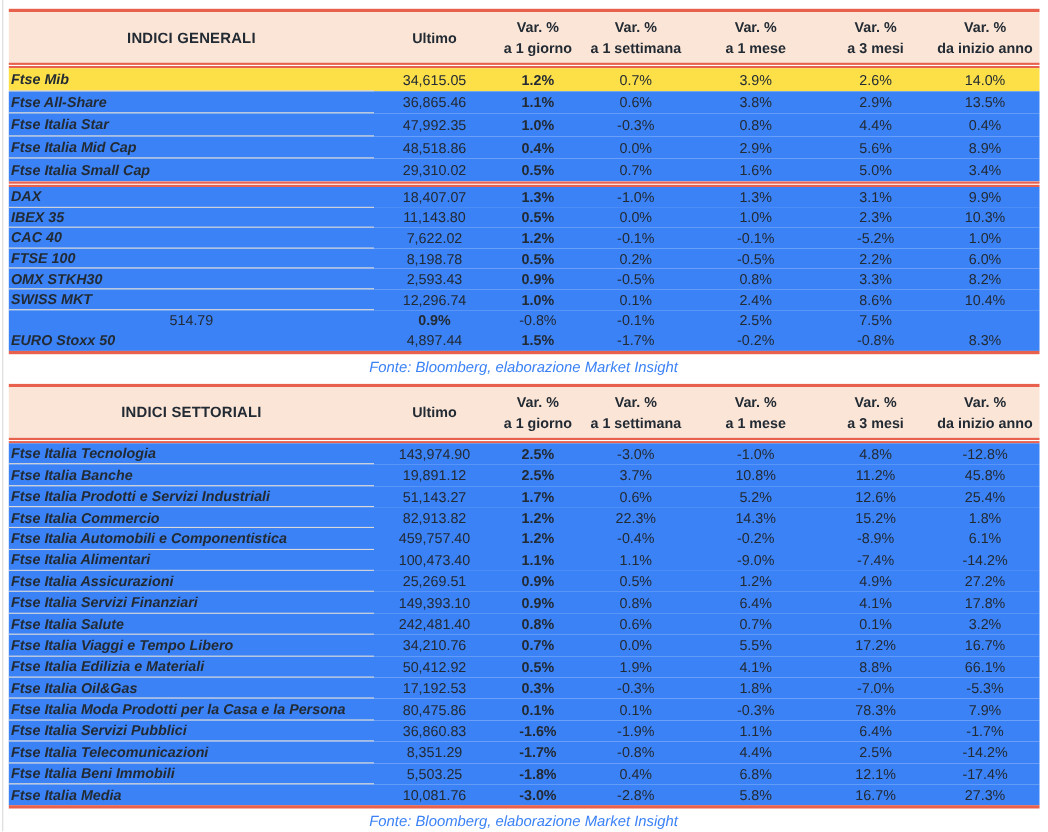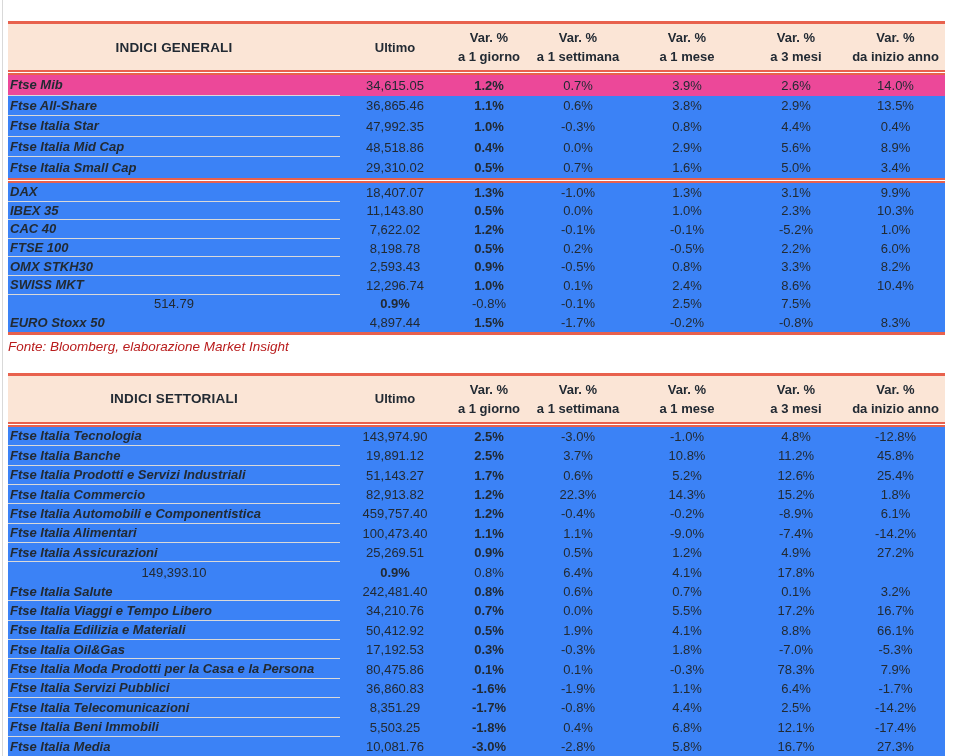--- a/index.html
+++ b/index.html
@@ -11,21 +11,21 @@
     position: relative;
     overflow: hidden;
   }
   body::before {
     content:"";
     position:absolute; left:2px; top:0; width:1px; height:100%;
     background:#d9d9d9;
   }
   .page { padding: 8px 8px 0 8px; }
 
-  .mi-table { width: 937px; margin-top: 13px; }
+  .mi-table { width: 937px; }
   .topline, .botline { height: 3px; background: #e8614d; }
   .dline {
     height: 5px;
     border-top: 2px solid #e8614d;
     border-bottom: 2px solid #e8614d;
     background: #ffffff;
   }
   .grid {
     display: grid;
     grid-template-columns: 332px 110px 78px 100px 118px 100px 99px;
@@ -34,21 +34,21 @@
   .thead { background: #fbe5d6; height: 46px; }
   .thead .cell {
     display: flex; flex-direction: column;
     align-items: center; justify-content: center;
     font-weight: 700; font-size: 13px; line-height: 19px;
     text-align: center;
   }
   .thead .titlecell { font-size: 13.5px; letter-spacing: .2px; }
 
   .row { background: #3b82f6; }
-  .row.hl { background: #ec4899; }
+  .row.hl { background: #fde047; }
   .t1 .g0 .row { height: 20.6px; }
   .t1 .g1 .row { height: 18.6px; }
   .t2 .row { height: 19.4px; }
 
   .cell { min-width: 0; }
   .namecell {
     display: flex; align-items: center;
     font-weight: 700; font-style: italic;
     font-size: 13px;
     padding-left: 2px;
@@ -59,26 +59,26 @@
   .group .row:last-child .namecell { border-bottom: none; text-align: center; }
   .numcell {
     display: flex; align-items: center; justify-content: center;
     font-size: 13px; height: 100%;
     white-space: nowrap;
   }
   .numcell.b { font-weight: 700; }
 
   .source {
     width: 937px;
-    text-align: left;
+    text-align: center;
     font-style: italic;
     font-size: 13.5px;
     padding: 4px 1px 6px 0;
     margin-bottom: 2px;
-    color: #b91c1c;
+    color: #3b82f6;
   }
 </style>
 </head>
 <body>
 
 <div class="page">
 
   <section class="mi-table t1">
     <div class="topline"></div>
     <div class="grid thead">
@@ -319,20 +319,21 @@
           <div class="grid row">
             <div class="cell namecell">Ftse Italia Assicurazioni</div>
             <div class="cell numcell">25,269.51</div>
             <div class="cell numcell b">0.9%</div>
             <div class="cell numcell">0.5%</div>
             <div class="cell numcell">1.2%</div>
             <div class="cell numcell">4.9%</div>
             <div class="cell numcell">27.2%</div>
           </div>
           <div class="grid row">
+            <div class="cell namecell">Ftse Italia Servizi Finanziari</div>
             <div class="cell numcell">149,393.10</div>
             <div class="cell numcell b">0.9%</div>
             <div class="cell numcell">0.8%</div>
             <div class="cell numcell">6.4%</div>
             <div class="cell numcell">4.1%</div>
             <div class="cell numcell">17.8%</div>
           </div>
           <div class="grid row">
             <div class="cell namecell">Ftse Italia Salute</div>
             <div class="cell numcell">242,481.40</div>

